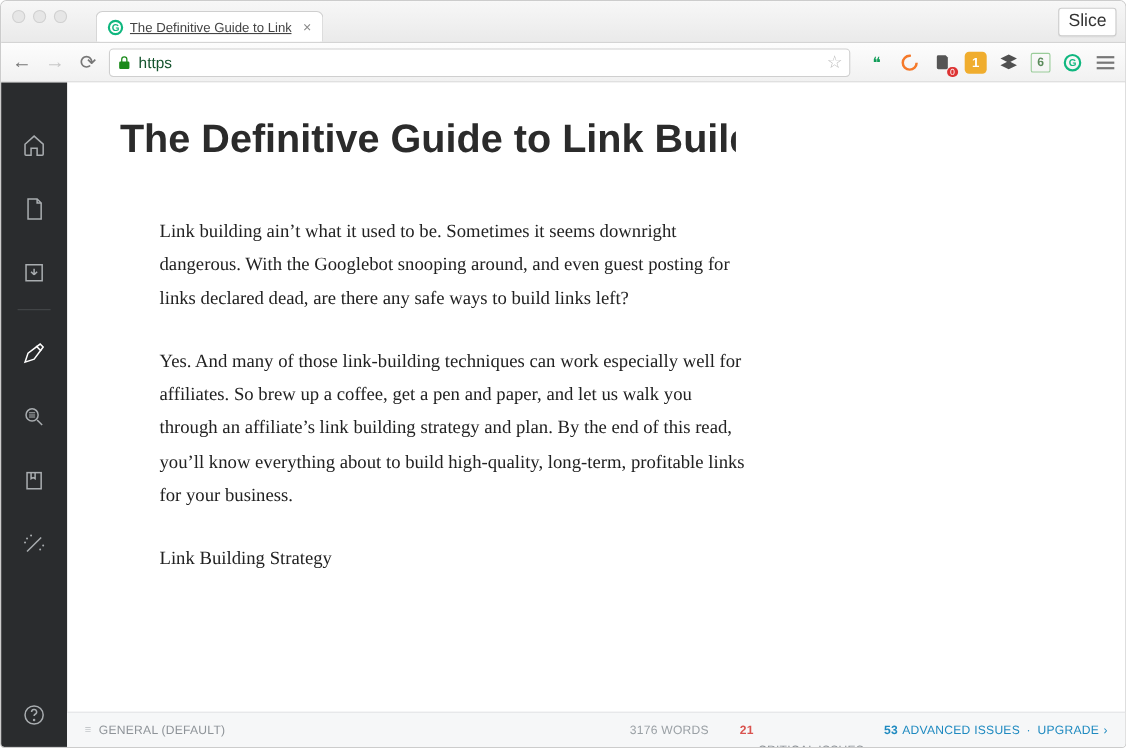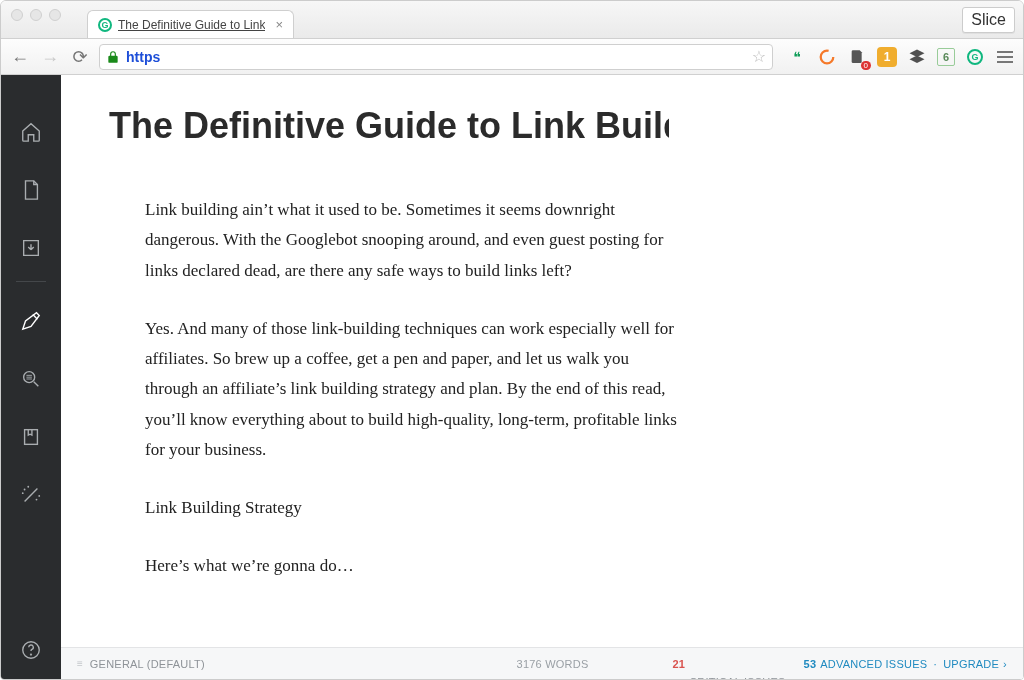--- a/index.html
+++ b/index.html
@@ -16,21 +16,21 @@
   .tab-close { color:#888; font-size:13px; margin-left:4px; }
   .slice-btn { position:absolute; right:8px; top:6px; background:#fff; border:1px solid #ccc; border-radius:3px; padding:3px 8px; font-size:16px; color:#333; box-shadow:0 1px 0 rgba(0,0,0,.05); }
 
   
   .toolbar { height: 36px; background: linear-gradient(#fdfdfd,#f1f1f1); border-bottom: 1px solid #d0d0d0; display: flex; align-items: center; padding: 0 8px; gap: 8px; }
   .nav-btn { width:22px; text-align:center; color:#777; font-size:18px; }
   .nav-btn.disabled { color:#c8c8c8; }
   .omnibox { flex:1; height:26px; border:1px solid #cfcfcf; border-radius:4px; background:#fff; display:flex; align-items:center; padding:0 6px; font-size:14px; color:#222; gap:6px; }
   .lock { width:14px; height:14px; }
   .lock svg { width:14px; height:14px; fill:#1a8a1a; }
-  .url-https { color:#1d4ed8;font-weight:bold; }
+  .url-https { color:#14532d; }
   .url-rest { color:#333; }
   .star { margin-left:auto; color:#bbb; font-size:16px; }
   .ext-row { display:flex; align-items:center; gap:10px; margin-left:6px; }
   .ext { width:20px; height:20px; display:flex; align-items:center; justify-content:center; font-size:14px; }
   .ext-badge { width:20px; height:20px; border-radius:4px; display:flex; align-items:center; justify-content:center; font-size:12px; font-weight:bold; color:#fff; }
   .hamburger { width:20px; display:flex; flex-direction:column; gap:3px; align-items:center; justify-content:center; }
   .hamburger span { width:16px; height:2px; background:#777; display:block; }
 
   
   .body { flex:1; display:flex; background:#fff; position:relative; }
@@ -43,21 +43,21 @@
   
   .editor { flex:1; padding: 30px 0 0 48px; overflow:hidden; position:relative; }
   .doc-title { font-size:36px; font-weight:700; color:#2b2b2b; margin-bottom:48px; max-width:560px; white-space:nowrap; overflow:hidden; }
   .doc-body { max-width:540px; font-family: Georgia, 'Times New Roman', serif; font-size:17px; line-height:1.78; color:#222;margin-left:36px; }
   .doc-body p { margin-bottom:28px; }
   .doc-body .bullet::before { content:"▪ "; }
 
   
   .footer { position:absolute; bottom:0; left:60px; right:0; height:32px; background:#f6f7f8; border-top:1px solid #e3e4e6; display:flex; align-items:center; padding:0 16px; font-size:11px; color:#8e9398; letter-spacing:.02em; }
   .footer .hb { color:#c5c8cb; margin-right:6px; font-size:10px; letter-spacing:1px; }
-  .footer .words { margin-left:auto; margin-right:84px; color:#9aa0a5; }
+  .footer .words { margin-left:auto; margin-right:28px; color:#9aa0a5; }
   .footer .crit-n { color:#d9534f; font-weight:700; }
   .footer .crit-l { color:#8e9398; margin-left:4px; margin-right:18px;margin-top:36px; }
   .footer .adv-n { color:#1f8ac0; font-weight:700; }
   .footer .adv-l { color:#1f8ac0; margin-left:4px; }
   .footer .sep { color:#1f8ac0; margin:0 6px; }
   .footer .upgrade { color:#1f8ac0; }
 </style>
 </head>
 <body>
 
@@ -175,21 +175,20 @@
           </svg>
         </div>
     </div>
 
     <div class="editor">
       <h1 class="doc-title">The Definitive Guide to Link Buildi…</h1>
       <div class="doc-body">
         <p>Link building ain’t what it used to be. Sometimes it seems downright dangerous. With the Googlebot snooping around, and even guest posting for links declared dead, are there any safe ways to build links left?</p>
         <p>Yes. And many of those link-building techniques can work especially well for affiliates. So brew up a coffee, get a pen and paper, and let us walk you through an affiliate’s link building strategy and plan. By the end of this read, you’ll know everything about to build high-quality, long-term, profitable links for your business.</p>
         <p>Link Building Strategy</p>
-        <p>Here’s what we’re gonna do…</p>
       </div>
     </div>
 
     <div class="footer">
       <span class="hb">≡</span>
       <span>GENERAL (DEFAULT)</span>
       <span class="words">3176 WORDS</span>
       <span class="crit-n">21</span>
       <span class="crit-l">CRITICAL ISSUES</span>
       <span class="adv-n">53</span>

